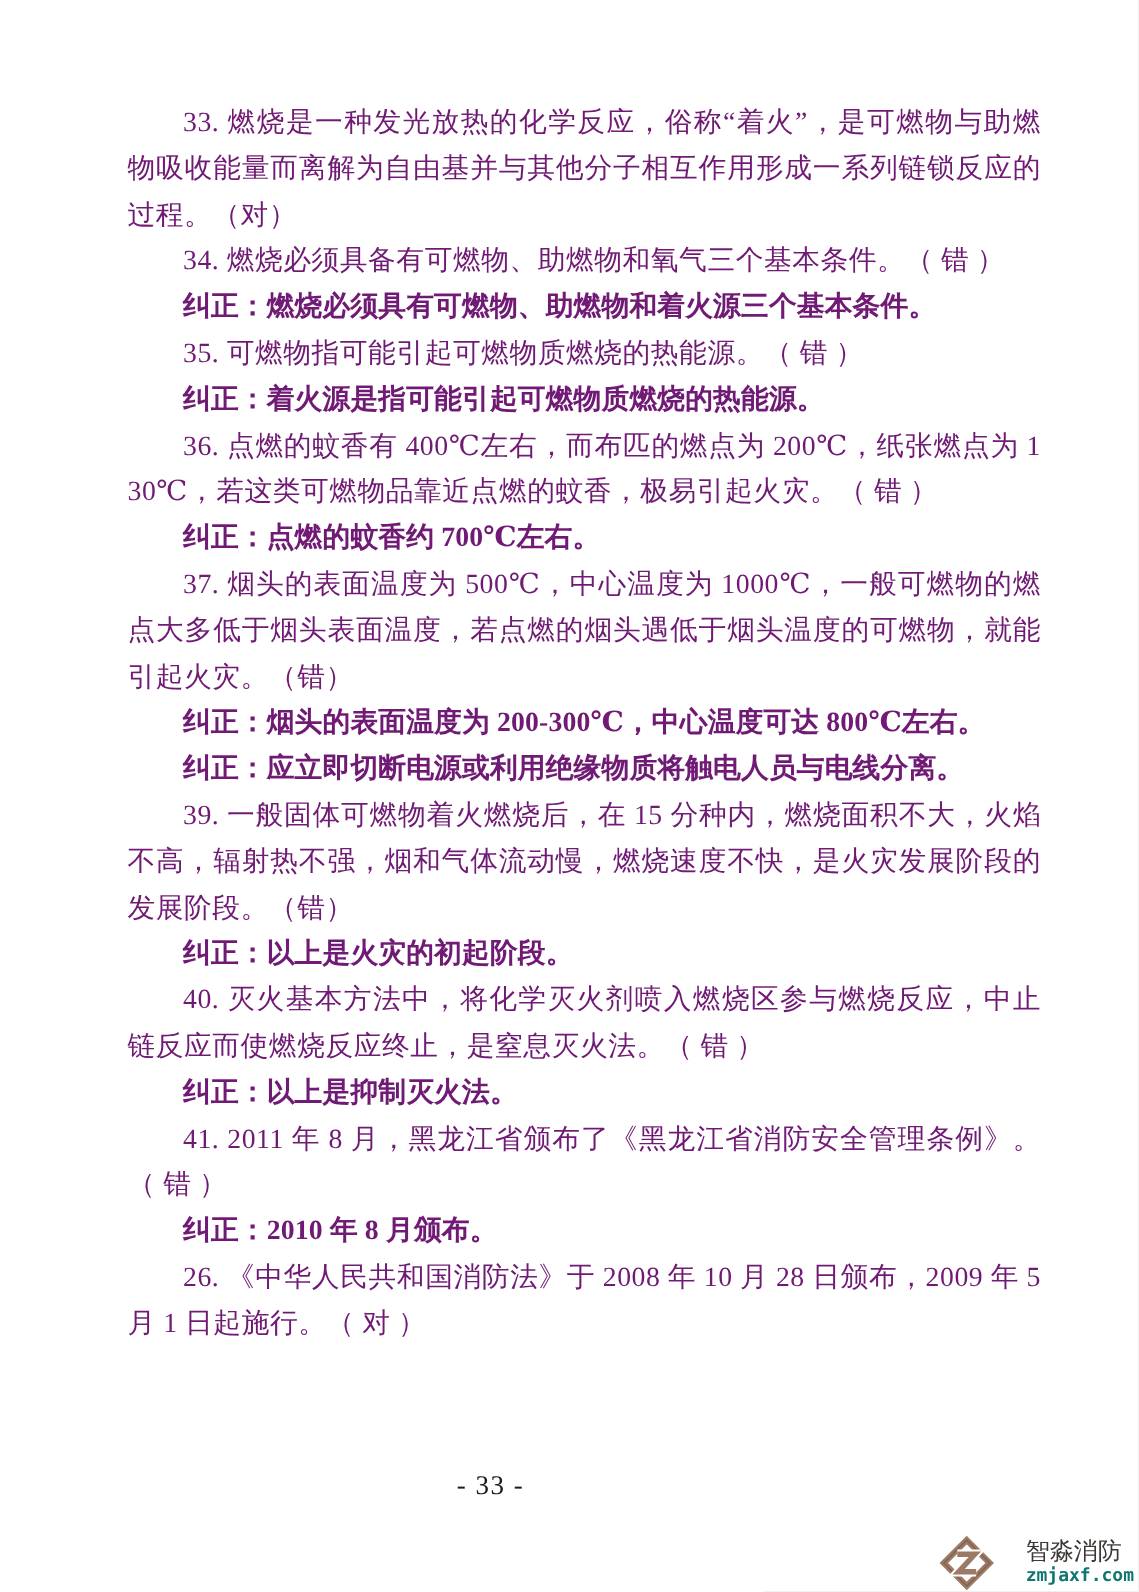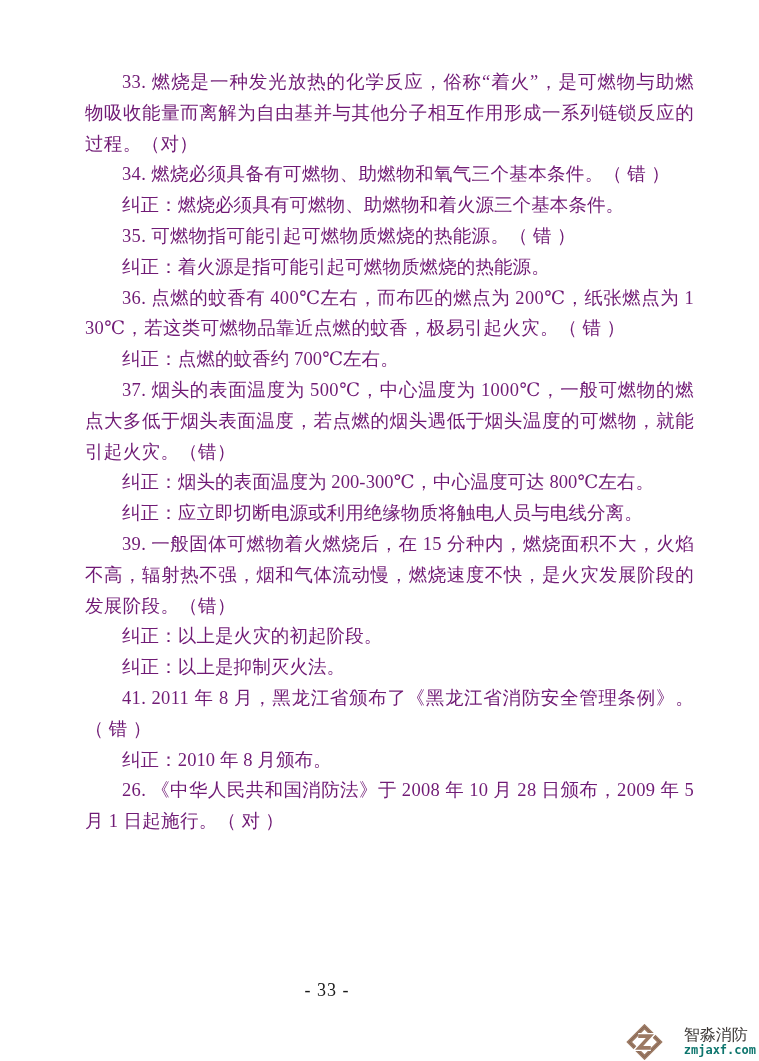--- a/index.html
+++ b/index.html
@@ -23,21 +23,21 @@
   }
   .para {
     font-size: 18.5px;
     line-height: 30.8px;
     letter-spacing: 0.35px;
     text-align: justify;
     text-indent: 2em;
     word-break: break-all;
   }
   .correction {
-    font-weight: normal;
+    font-weight: bold;
     letter-spacing: 0.1px;
   }
   .page-number {
     position: absolute;
     left: 0; top: 980px;
     width: 654px;
     text-align: center;
     font-size: 18px;
     color: #1a1a1a;
     letter-spacing: 1px;
@@ -74,20 +74,21 @@
     <p class="para correction">纠正：燃烧必须具有可燃物、助燃物和着火源三个基本条件。</p>
     <p class="para">35. 可燃物指可能引起可燃物质燃烧的热能源。（ 错 ）</p>
     <p class="para correction">纠正：着火源是指可能引起可燃物质燃烧的热能源。</p>
     <p class="para">36. 点燃的蚊香有 400℃左右，而布匹的燃点为 200℃，纸张燃点为 130℃，若这类可燃物品靠近点燃的蚊香，极易引起火灾。（ 错 ）</p>
     <p class="para correction">纠正：点燃的蚊香约 700℃左右。</p>
     <p class="para">37. 烟头的表面温度为 500℃，中心温度为 1000℃，一般可燃物的燃点大多低于烟头表面温度，若点燃的烟头遇低于烟头温度的可燃物，就能引起火灾。（错）</p>
     <p class="para correction">纠正：烟头的表面温度为 200-300℃，中心温度可达 800℃左右。</p>
     <p class="para correction">纠正：应立即切断电源或利用绝缘物质将触电人员与电线分离。</p>
     <p class="para">39. 一般固体可燃物着火燃烧后，在 15 分种内，燃烧面积不大，火焰不高，辐射热不强，烟和气体流动慢，燃烧速度不快，是火灾发展阶段的发展阶段。（错）</p>
     <p class="para correction">纠正：以上是火灾的初起阶段。</p>
+    <p class="para">40. 灭火基本方法中，将化学灭火剂喷入燃烧区参与燃烧反应，中止链反应而使燃烧反应终止，是窒息灭火法。（ 错 ）</p>
     <p class="para correction">纠正：以上是抑制灭火法。</p>
     <p class="para">41. 2011 年 8 月，黑龙江省颁布了《黑龙江省消防安全管理条例》。（ 错 ）</p>
     <p class="para correction">纠正：2010 年 8 月颁布。</p>
     <p class="para">26. 《中华人民共和国消防法》于 2008 年 10 月 28 日颁布，2009 年 5 月 1 日起施行。（ 对 ）</p>
   </div>
 
   <div class="page-number">- 33 -</div>
 
   <div class="watermark">
     <svg class="wm-icon" width="37" height="36" viewBox="0 0 40 40" aria-hidden="true">

